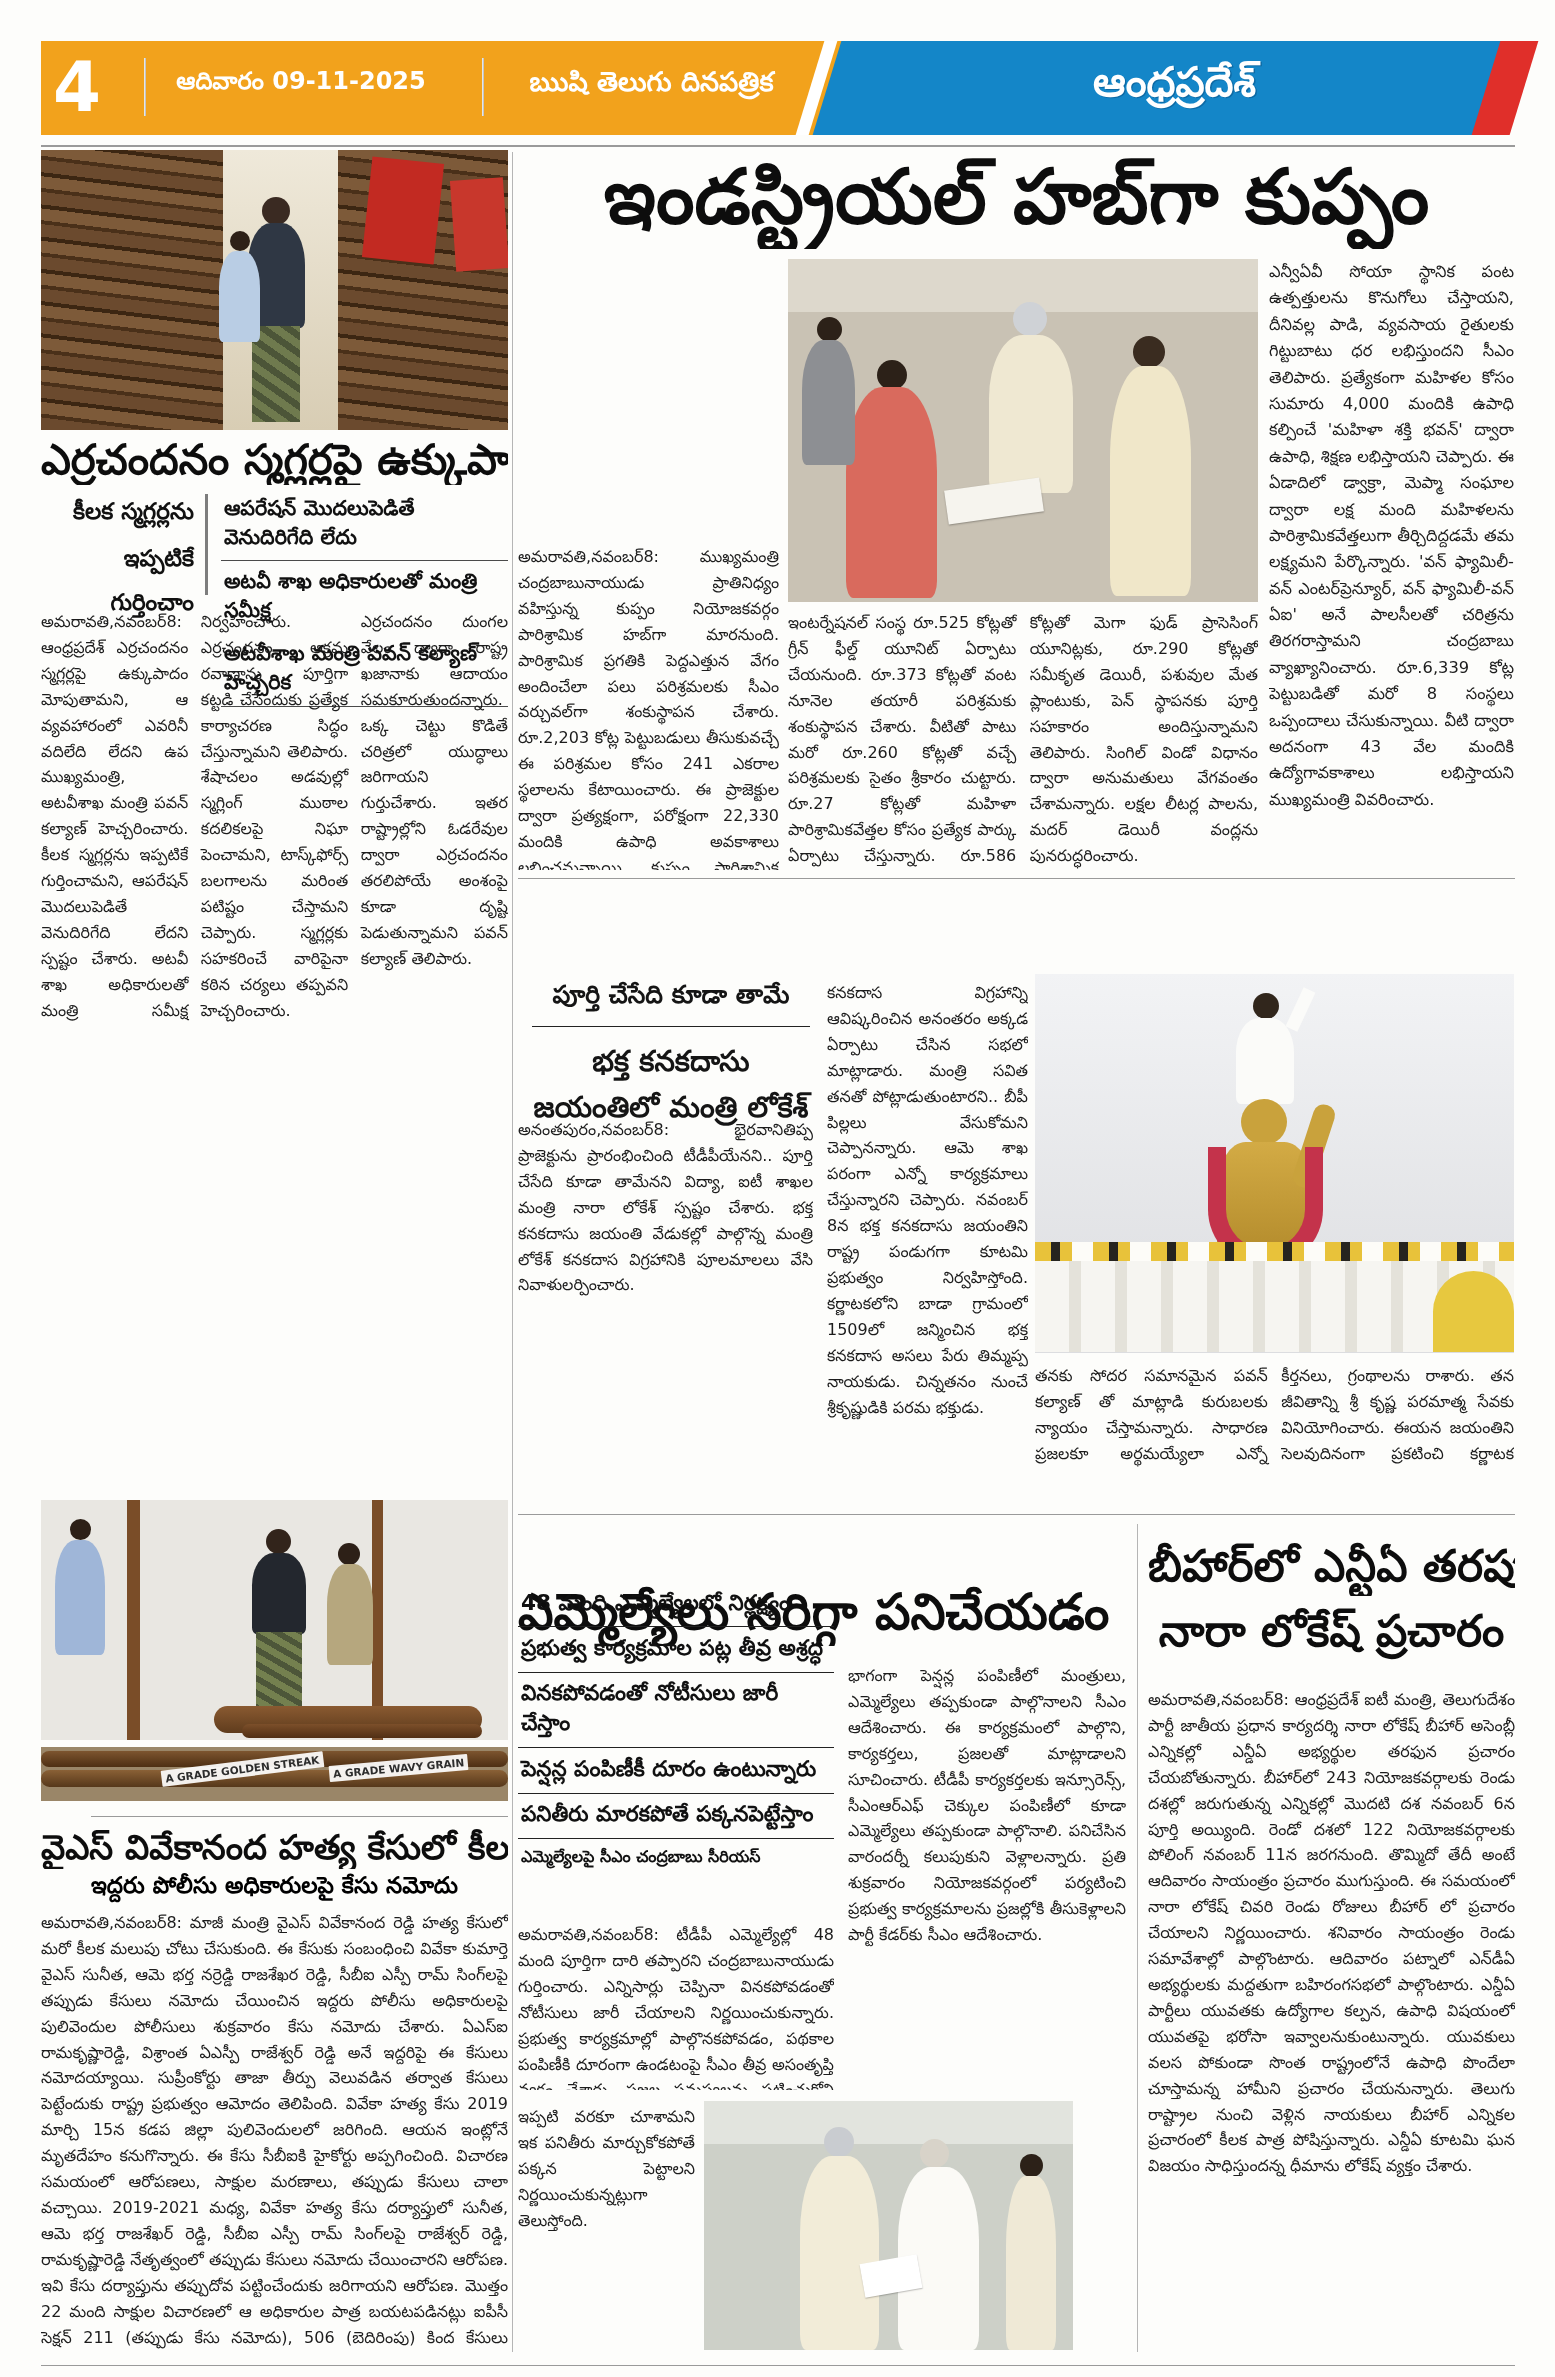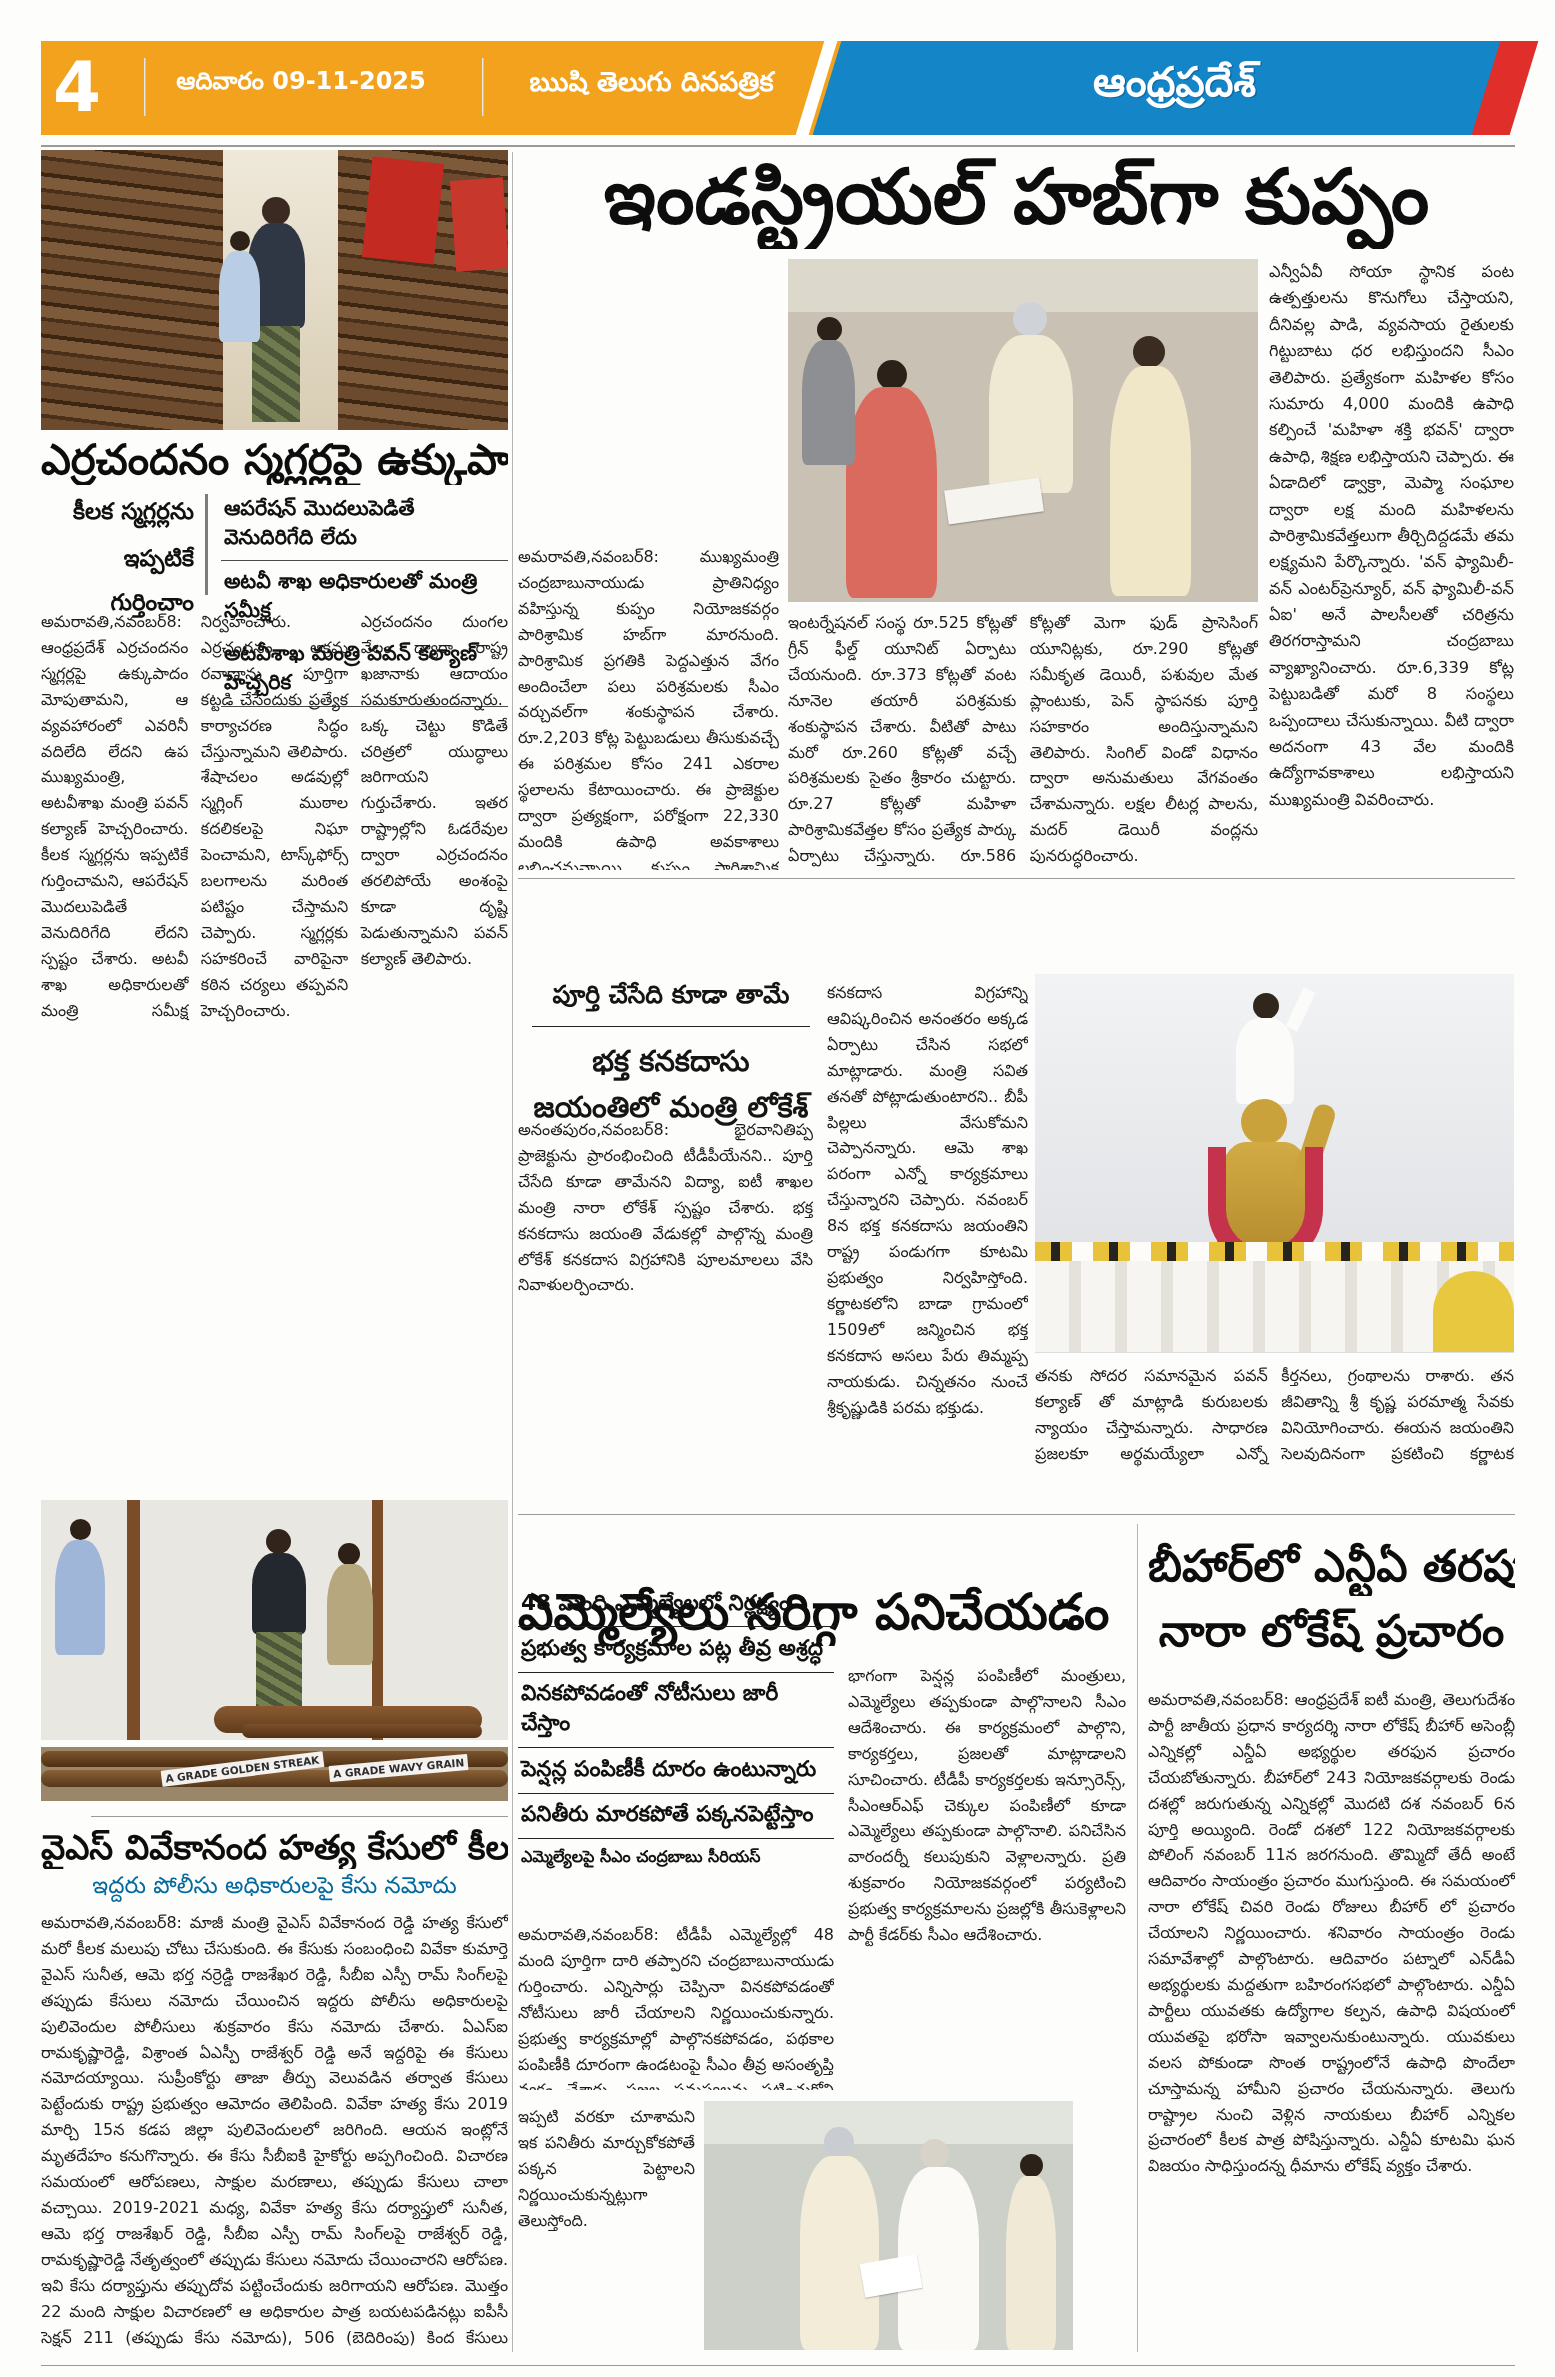--- a/index.html
+++ b/index.html
@@ -100,21 +100,21 @@
   <div class="ab photo" style="left:41px;top:1747px;width:467px;height:54px;background:#9a8668;">
     <div class="ab" style="left:0;top:3.8px;width:467px;height:16.3px;border-radius:8.1px;background:linear-gradient(#7d552f,#4e2f13);"></div>
     <div class="ab" style="left:0;top:23px;width:467px;height:17px;border-radius:8.6px;background:linear-gradient(#8a6136,#56371a);"></div>
     <div class="ab cap" style="left:120px;top:14.4px;transform:rotate(-7deg);">A GRADE GOLDEN STREAK</div>
     <div class="ab cap" style="left:288px;top:12.5px;transform:rotate(-5deg);">A GRADE WAVY GRAIN</div>
   </div>
 
   <div class="ab rule-h" style="left:91px;top:1816px;width:417px;height:1.4px;"></div>
 
   <div class="ab headline" style="left:41px;top:1827px;width:467px;height:42px;font-size:34px;">వైఎస్ వివేకానంద హత్య కేసులో కీలక మలుపు</div>
-  <div class="ab" style="left:41px;top:1872px;width:467px;font-size:23px;font-weight:normal;text-align:center;color:#0369a1;">ఇద్దరు పోలీసు అధికారులపై కేసు నమోదు</div>
+  <div class="ab" style="left:41px;top:1872px;width:467px;font-size:23px;font-weight:bold;text-align:center;color:#000000;">ఇద్దరు పోలీసు అధికారులపై కేసు నమోదు</div>
   <div class="ab body-txt" style="left:41px;top:1910px;width:467px;height:443px;font-size:16px;">అమరావతి,నవంబర్8: మాజీ మంత్రి వైఎస్ వివేకానంద రెడ్డి హత్య కేసులో మరో కీలక మలుపు చోటు చేసుకుంది. ఈ కేసుకు సంబంధించి వివేకా కుమార్తె వైఎస్ సునీత, ఆమె భర్త నర్రెడ్డి రాజశేఖర రెడ్డి, సీబీఐ ఎస్పీ రామ్ సింగ్‌లపై తప్పుడు కేసులు నమోదు చేయించిన ఇద్దరు పోలీసు అధికారులపై పులివెందుల పోలీసులు శుక్రవారం కేసు నమోదు చేశారు. ఏఎస్ఐ రామకృష్ణారెడ్డి, విశ్రాంత ఏఎస్పీ రాజేశ్వర్ రెడ్డి అనే ఇద్దరిపై ఈ కేసులు నమోదయ్యాయి. సుప్రీంకోర్టు తాజా తీర్పు వెలువడిన తర్వాత కేసులు పెట్టేందుకు రాష్ట్ర ప్రభుత్వం ఆమోదం తెలిపింది. వివేకా హత్య కేసు 2019 మార్చి 15న కడప జిల్లా పులివెందులలో జరిగింది. ఆయన ఇంట్లోనే మృతదేహం కనుగొన్నారు. ఈ కేసు సీబీఐకి హైకోర్టు అప్పగించింది. విచారణ సమయంలో ఆరోపణలు, సాక్షుల మరణాలు, తప్పుడు కేసులు చాలా వచ్చాయి. 2019-2021 మధ్య, వివేకా హత్య కేసు దర్యాప్తులో సునీత, ఆమె భర్త రాజశేఖర్ రెడ్డి, సీబీఐ ఎస్పీ రామ్ సింగ్‌లపై రాజేశ్వర్ రెడ్డి, రామకృష్ణారెడ్డి నేతృత్వంలో తప్పుడు కేసులు నమోదు చేయించారని ఆరోపణ. ఇవి కేసు దర్యాప్తును తప్పుదోవ పట్టించేందుకు జరిగాయని ఆరోపణ. మొత్తం 22 మంది సాక్షుల విచారణలో ఆ అధికారుల పాత్ర బయటపడినట్లు ఐపీసీ సెక్షన్ 211 (తప్పుడు కేసు నమోదు), 506 (బెదిరింపు) కింద కేసులు నమోదు చేసి దర్యాప్తు చేపట్టారు.</div>
 
   <div class="ab headline" style="left:518px;top:148px;width:997px;height:101px;font-size:76px;line-height:98px;">ఇండస్ట్రియల్ హబ్‌గా కుప్పం</div>
 
   <div class="ab body-txt" style="left:518px;top:544px;width:261px;height:326px;">అమరావతి,నవంబర్8: ముఖ్యమంత్రి చంద్రబాబునాయుడు ప్రాతినిధ్యం వహిస్తున్న కుప్పం నియోజకవర్గం పారిశ్రామిక హబ్‌గా మారనుంది. పారిశ్రామిక ప్రగతికి పెద్దఎత్తున వేగం అందించేలా పలు పరిశ్రమలకు సీఎం వర్చువల్‌గా శంకుస్థాపన చేశారు. రూ.2,203 కోట్ల పెట్టుబడులు తీసుకువచ్చే ఈ పరిశ్రమల కోసం 241 ఎకరాల స్థలాలను కేటాయించారు. ఈ ప్రాజెక్టుల ద్వారా ప్రత్యక్షంగా, పరోక్షంగా 22,330 మందికి ఉపాధి అవకాశాలు లభించనున్నాయి. కుప్పం పారిశ్రామిక పార్కులో అత్యాధునిక మౌలిక వసతులు సమకూరుస్తున్నామని సీఎం స్పష్టం చేశారు.</div>
 
   <div class="ab photo" style="left:788px;top:259px;width:470px;height:343px;background:#c9c2b4;">
     <div class="ab" style="left:0;top:0;width:470px;height:53px;background:#ddd8cc;"></div>
     <div class="ab head" style="left:225px;top:43px;width:34px;height:34px;background:#cfd2d6;"></div>
     <div class="ab figure" style="left:201px;top:76px;width:84px;height:158px;background:#efe8d2;"></div>

